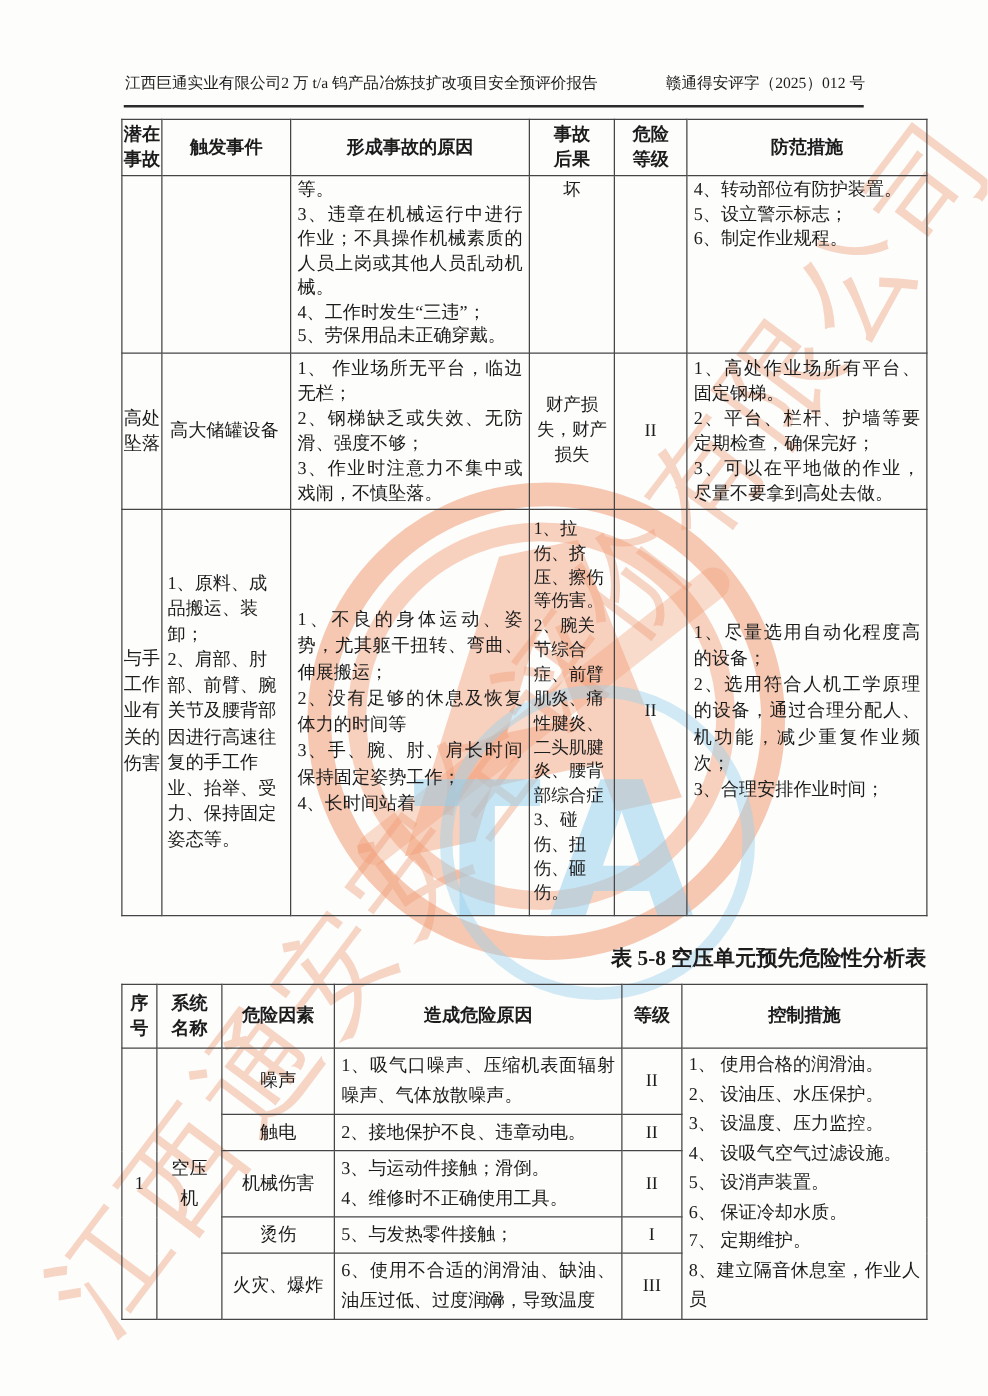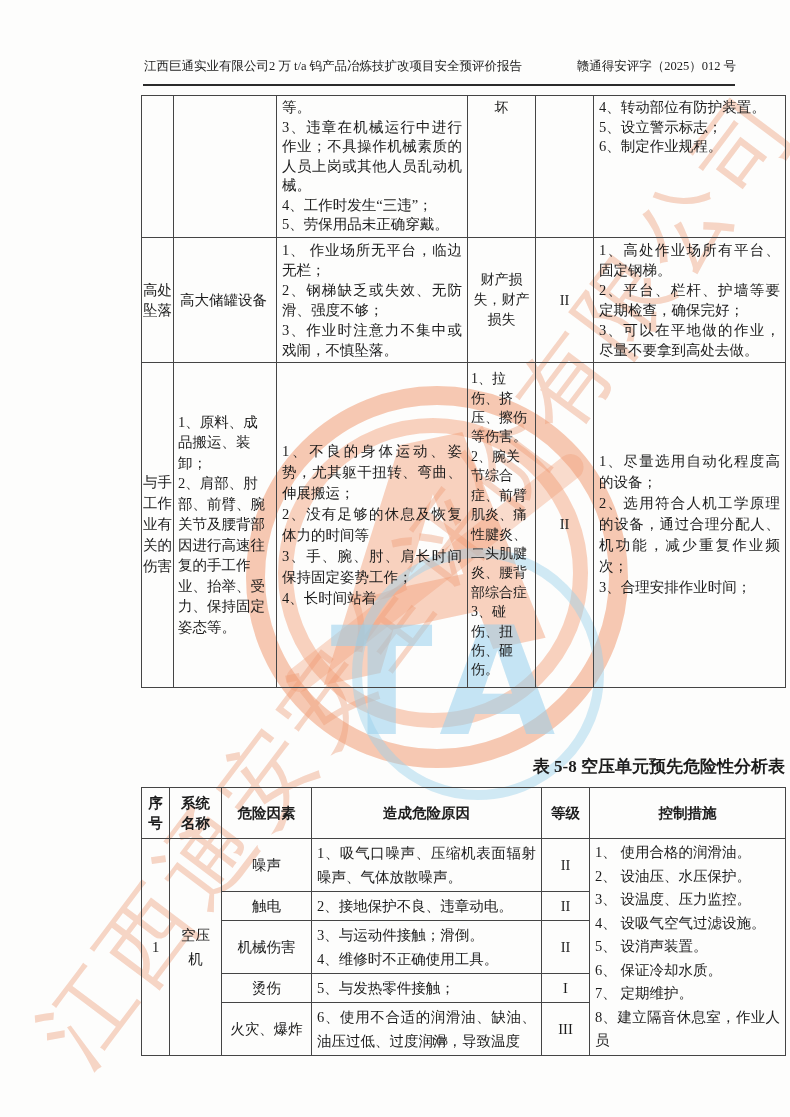--- a/index.html
+++ b/index.html
@@ -27,21 +27,21 @@
     position:absolute;left:452px;top:682px;transform:translate(-50%,-50%);
     font-family:"DejaVu Sans","Liberation Sans",sans-serif;font-weight:700;
     font-size:150px;letter-spacing:18px;line-height:1;color:rgba(152,208,236,0.55);
   }
   .wm-company{
     position:absolute;left:418px;top:578px;transform:translate(-50%,-50%) rotate(-53deg);
     white-space:nowrap;font-size:92px;letter-spacing:7px;font-weight:400;
     color:rgba(233,146,109,0.38);line-height:1;
   }
   
-  .content{position:absolute;inset:0;z-index:2;margin-left:44px;}
+  .content{position:absolute;inset:0;z-index:2;}
   .doc-header{
     position:absolute;left:100px;top:58px;width:592px;
     display:flex;justify-content:space-between;align-items:flex-end;
     font-size:12.5px;line-height:16px;white-space:nowrap;
   }
   .header-rule{position:absolute;left:99px;top:84px;width:592px;height:2px;background:#2b2b2b;}
   table{border-collapse:collapse;table-layout:fixed;position:absolute;left:97px;width:644px;}
   .t1{top:95px;}
   .t2{top:787px;}
   th,td{
@@ -104,20 +104,31 @@
     <table class="t1">
       <colgroup>
         <col style="width:32px">
           <col style="width:103px">
           <col style="width:191px">
         <col style="width:68px">
           <col style="width:58px">
           <col style="width:192px">
       </colgroup>
       <tbody>
+          <tr class="hrow">
+        <th>潜在
+事故</th>
+        <th>触发事件</th>
+        <th>形成事故的原因</th>
+        <th>事故
+后果</th>
+        <th>危险
+等级</th>
+        <th>防范措施</th>
+      </tr>
       <tr class="ra">
         <td class="hz"></td>
         <td class="tg"></td>
         <td class="lst">等。
 3、违章在机械运行中进行作业；不具操作机械素质的人员上岗或其他人员乱动机械。
 4、工作时发生“三违”；
 5、劳保用品未正确穿戴。</td>
         <td class="oc ctr">坏</td>
         <td class="ctr"></td>
         <td class="lst">4、转动部位有防护装置。

